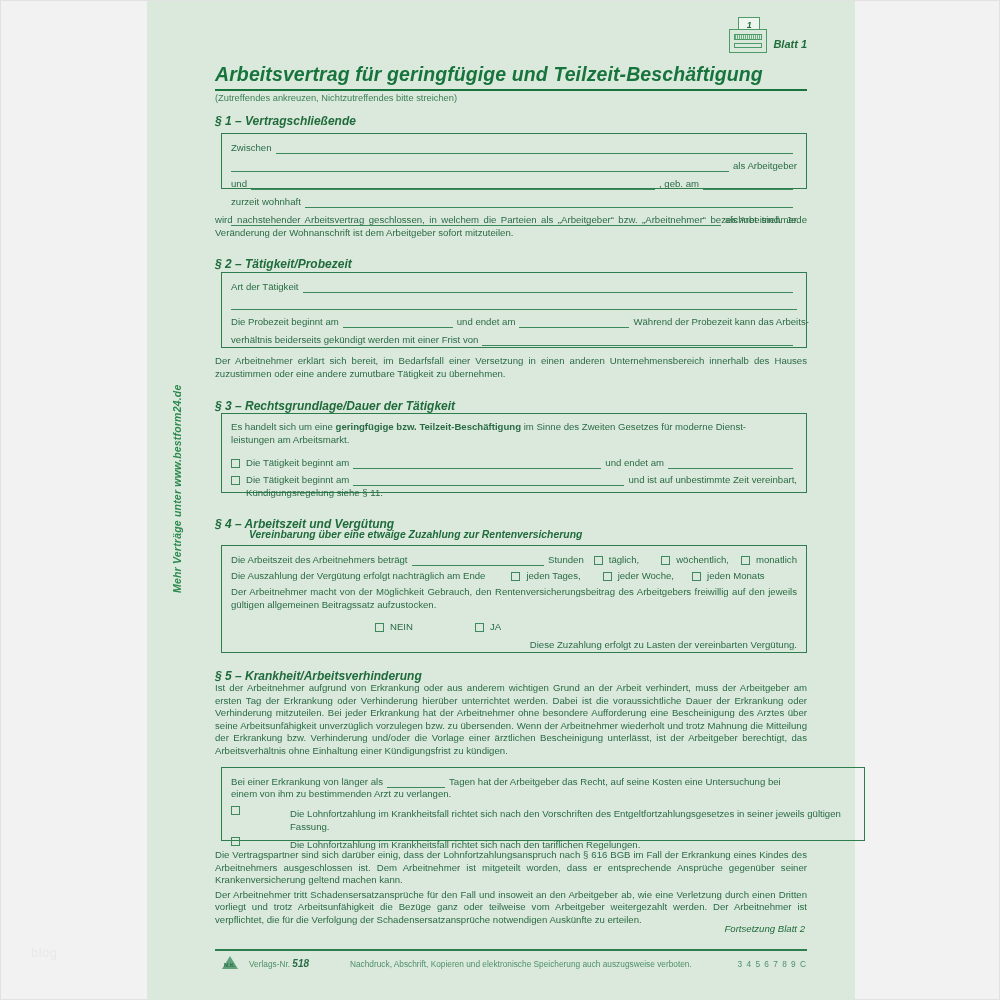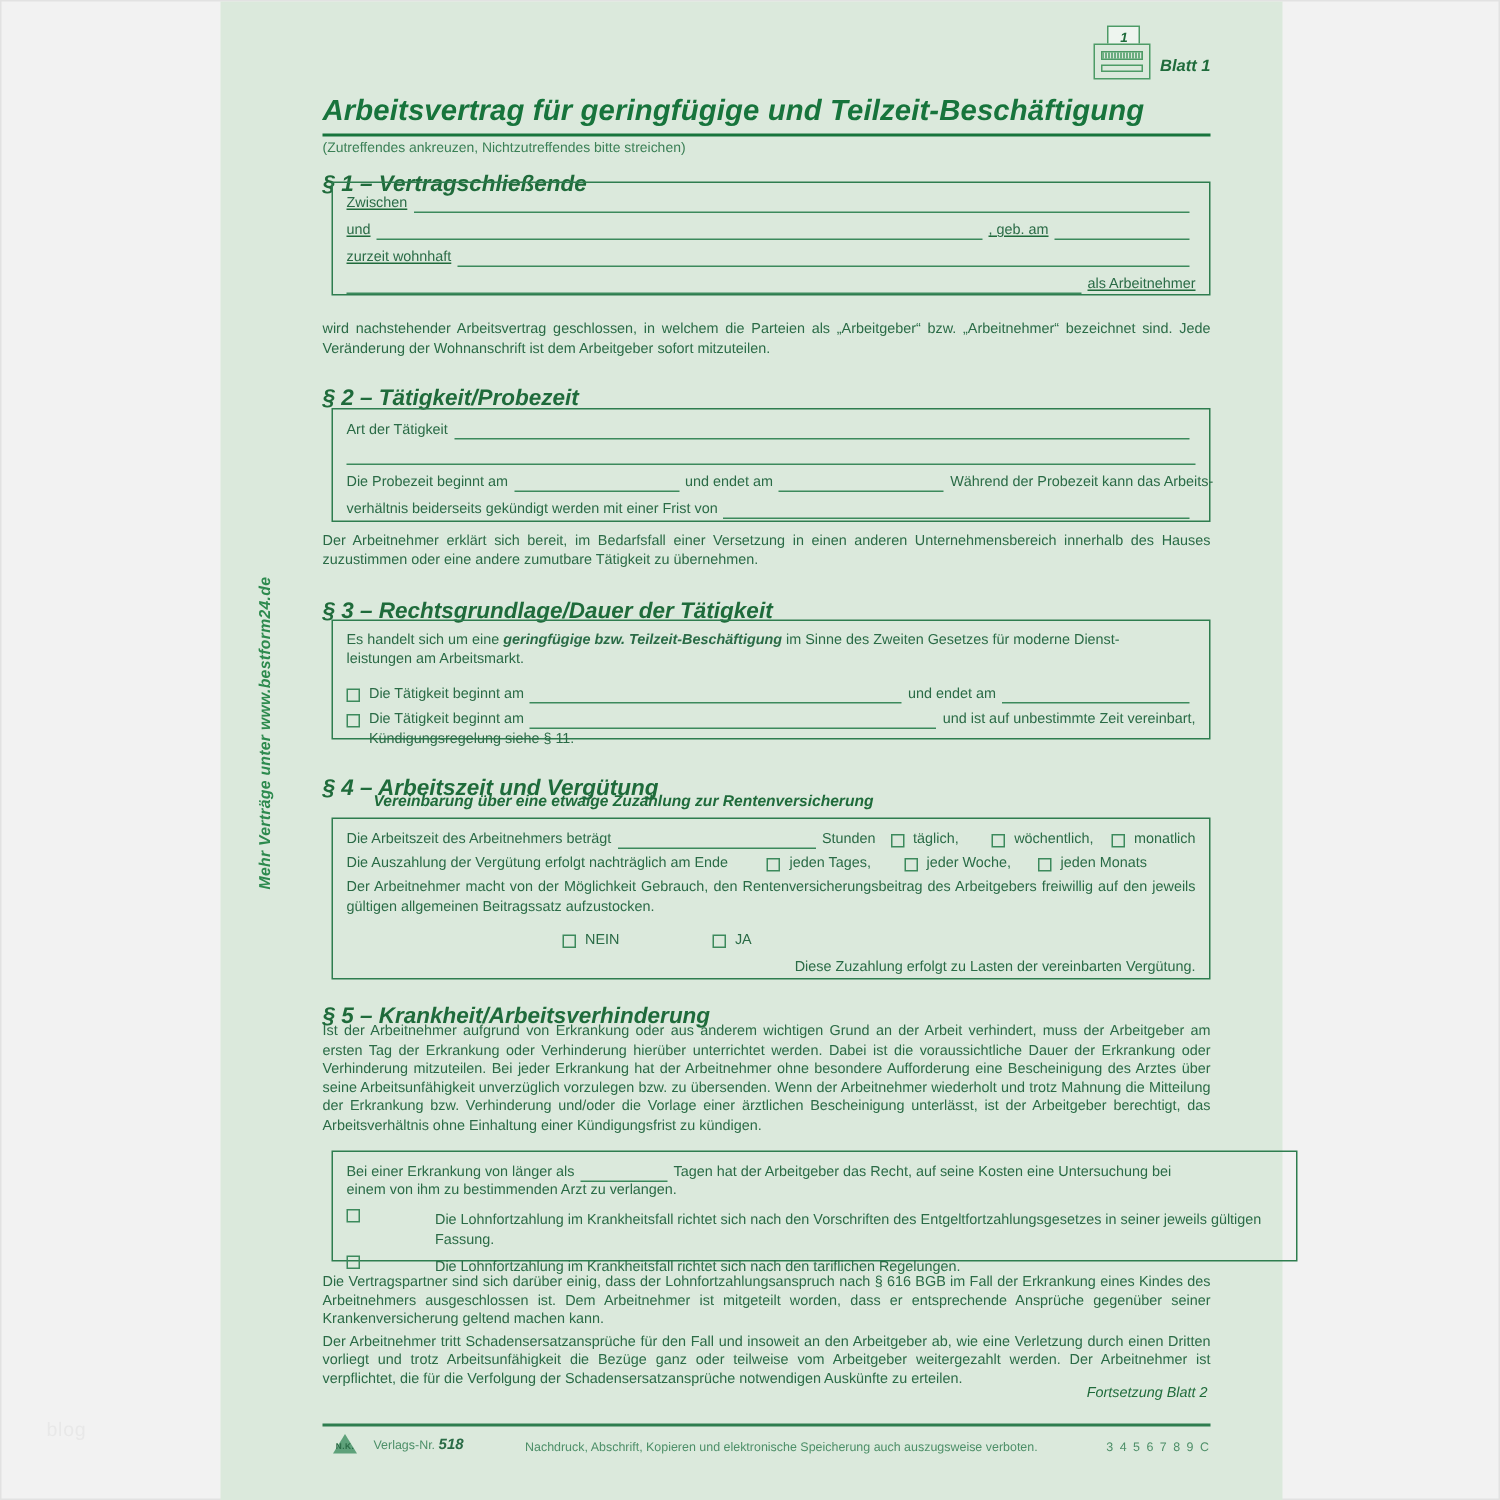--- a/index.html
+++ b/index.html
@@ -86,21 +86,21 @@
   }
   .title-rule{
     position:absolute;left:0;top:88px;width:592px;height:1.6px;background:#17743c;
   }
   .sub-note{
     position:absolute;left:0;top:92px;font-size:9.3px;color:#3a7f55;
   }
 
   
   .sec-head{
-    font-size:15px;font-weight:bold;font-style:italic;color:#1f6b3b;
+    font-size:12px;font-weight:bold;font-style:italic;color:#1f6b3b;
     margin:0 0 4px 0;white-space:nowrap;
   }
   .sec-head2{
     font-size:10.4px;font-weight:bold;font-style:italic;color:#1f6b3b;
     margin:0 0 4px 34px;white-space:nowrap;
   }
   .box{
     border:1.3px solid #2e7d4f;
     box-sizing:border-box;
     padding:7px 9px 8px 9px;
@@ -122,21 +122,21 @@
   .cb{
     flex:none;display:inline-block;width:9px;height:9px;
     border:1.2px solid #3c8a5c;box-sizing:border-box;background:transparent;
     margin-right:6px;position:relative;top:-1px;
   }
   .cbrow{display:flex;align-items:flex-start;font-size:9.6px;color:#2a6b46;line-height:13px;margin-top:3px;gap:44px;}
   .cbrow .cbtext{flex:1;}
 
   
   #s1head{position:absolute;left:0;top:113px;}
-  #s1box{position:absolute;left:6px;top:120px;width:586px;height:76px;text-decoration:underline;}
+  #s1box{position:absolute;left:6px;top:132px;width:586px;height:56px;}
   #s1after{position:absolute;left:0;top:213px;width:592px;}
 
   #s2head{position:absolute;left:0;top:256px;}
   #s2box{position:absolute;left:6px;top:271px;width:586px;height:76px;}
   #s2after{position:absolute;left:0;top:354px;width:592px;}
 
   #s3head{position:absolute;left:0;top:398px;}
   #s3box{position:absolute;left:6px;top:412px;width:586px;height:80px;}
 
   #s4head{position:absolute;left:0;top:516px;}
@@ -204,20 +204,24 @@
       <div class="title-rule"></div>
       <div class="sub-note">(Zutreffendes ankreuzen, Nichtzutreffendes bitte streichen)</div>
 
       <div class="sec-head" id="s1head">§ 1 – Vertragschließende</div>
       <div class="box" id="s1box">
         <div class="row">
           <span class="lbl">Zwischen</span>
           <span class="fill"></span>
         </div>
         <div class="row" style="margin-top:5px">
+          <span class="fill" style="margin-left:0"></span>
+          <span class="lbl">als Arbeitgeber</span>
+        </div>
+        <div class="row" style="margin-top:5px">
           <span class="lbl">und</span>
           <span class="fill"></span>
           <span class="lbl">, geb. am</span>
           <span class="fill w90"></span>
         </div>
         <div class="row" style="margin-top:5px">
           <span class="lbl">zurzeit wohnhaft</span>
           <span class="fill"></span>
         </div>
         <div class="row" style="margin-top:5px">
@@ -246,21 +250,21 @@
         <div class="row" style="margin-top:5px">
           <span class="lbl">verhältnis beiderseits gekündigt werden mit einer Frist von</span>
           <span class="fill"></span>
         </div>
       </div>
       <div class="para j" id="s2after">Der Arbeitnehmer erklärt sich bereit, im Bedarfsfall einer Versetzung in einen anderen Unternehmensbereich innerhalb des Hauses zuzustimmen oder eine andere zumutbare Tätigkeit zu übernehmen.</div>
 
       <div class="sec-head" id="s3head">§ 3 – Rechtsgrundlage/Dauer der Tätigkeit</div>
       <div class="box" id="s3box">
         <div class="para">
-          <span>Es handelt sich um eine </span><b style="font-style:italic">geringfügige bzw. Teilzeit-Beschäftigung</b><span> im Sinne des Zweiten Gesetzes für moderne Dienst-</span><br>
+          <span>Es handelt sich um eine </span><b style="">geringfügige bzw. Teilzeit-Beschäftigung</b><span> im Sinne des Zweiten Gesetzes für moderne Dienst-</span><br>
           <span>leistungen am Arbeitsmarkt.</span>
         </div>
         <div class="row" style="margin-top:10px">
           <span class="cb"></span>
           <span class="lbl">Die Tätigkeit beginnt am</span>
           <span class="fill"></span>
           <span class="lbl">und endet am</span>
           <span class="fill w125"></span>
         </div>
         <div class="row" style="margin-top:4px">

